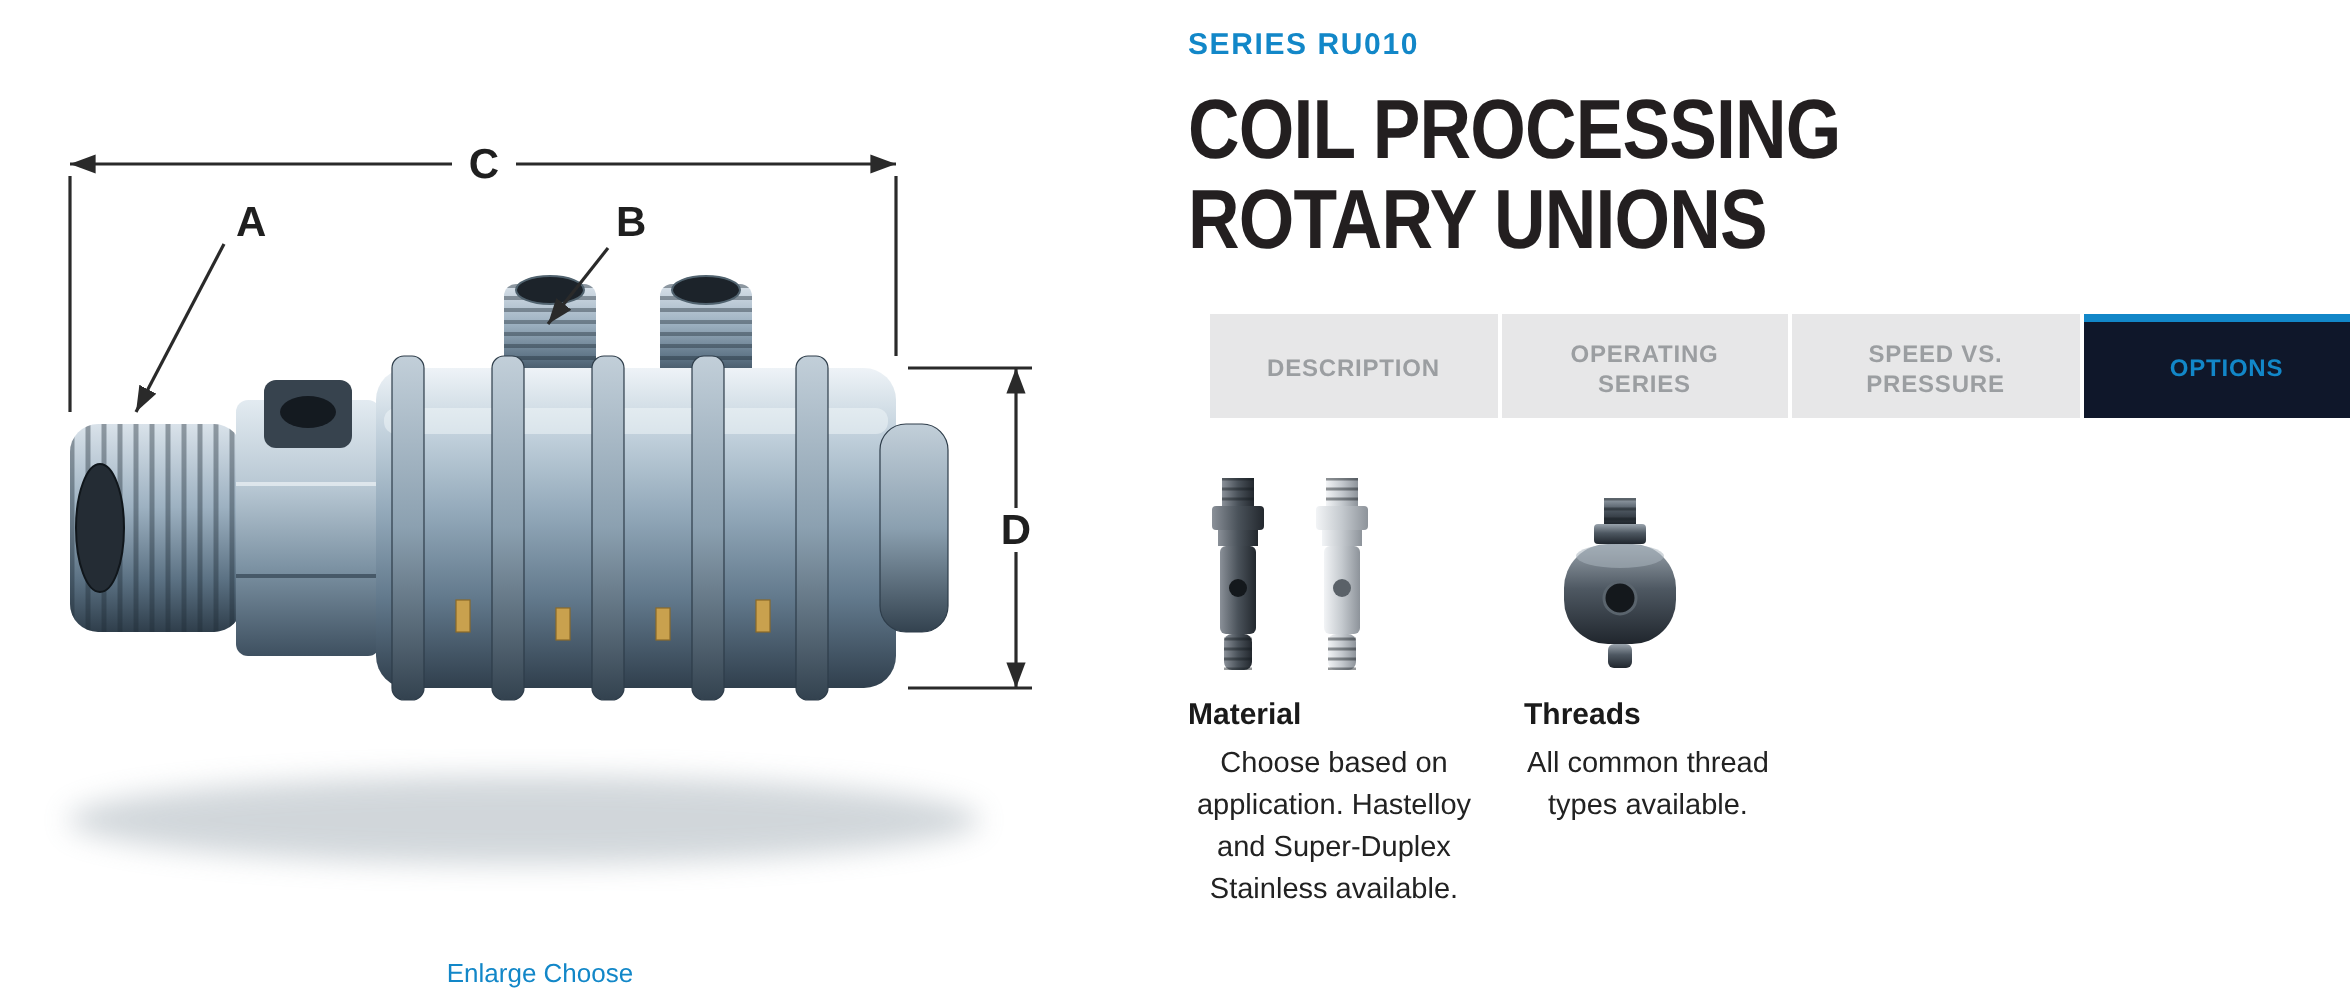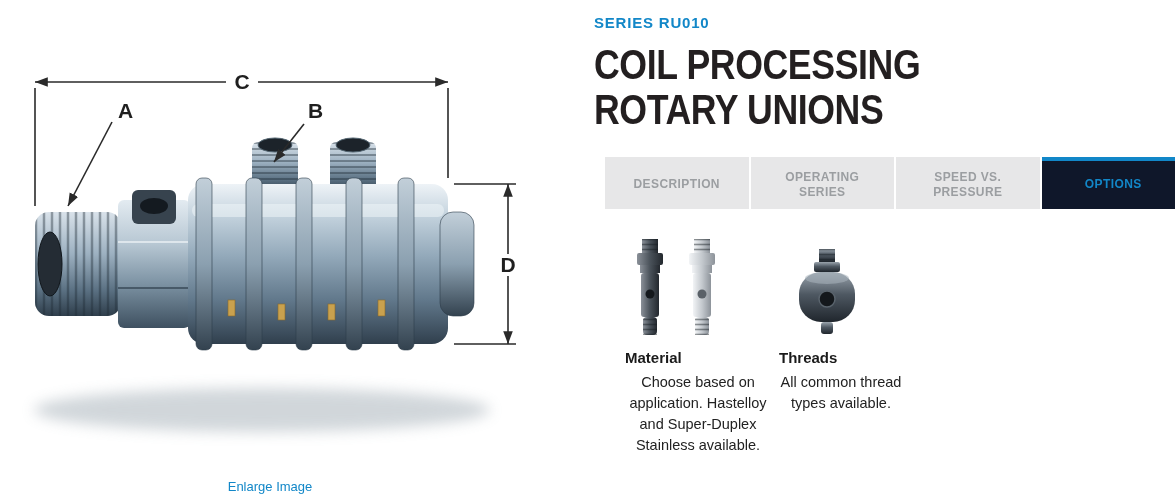--- a/index.html
+++ b/index.html
@@ -21,21 +21,21 @@
           color:#231f20; transform:scaleX(.85); transform-origin:0 0; margin-bottom:24px; }
 
   .tabbar{ display:flex; width:580px; height:52px;margin-left:11px; }
   .tab{ flex:1; display:flex; align-items:center; justify-content:center; text-align:center;
         background:#e7e7e8; border-top:4px solid #e7e7e8; color:#9b9ea1;
         font-size:12px; font-weight:700; letter-spacing:.4px; line-height:1.25;
         padding:4px 10px; cursor:pointer; }
   .tab + .tab{ margin-left:2px; }
   .tab.active{ background:#0f172a; border-top-color:var(--accent); color:var(--accent); }
 
-  .options-row{ display:flex; gap:8px; padding-top:22px;margin-left:31px; }
+  .options-row{ display:flex; gap:22px; padding-top:22px; }
   .option-col{ width:146px; }
   .option-col.narrow{ width:124px; }
   .thumb{ height:108px; display:flex; align-items:flex-end; gap:8px; }
   .option-heading{ font-size:15px; font-weight:700; margin:10px 0 6px; color:#1a1a1a; }
   .option-text{ font-size:14.5px; line-height:1.45; color:#222;text-align:center; }
 </style>
 </head>
 <body>
 
 <div class="page">
@@ -144,21 +144,21 @@
 
       <g stroke="#2a2a2a" stroke-width="1.6">
         <line x1="454" y1="170" x2="516" y2="170"></line>
         <line x1="454" y1="330" x2="516" y2="330"></line>
         <line x1="508" y1="170" x2="508" y2="240" marker-start="url(#aL)"></line>
         <line x1="508" y1="262" x2="508" y2="330" marker-end="url(#aR)"></line>
       </g>
       <text x="508" y="258" text-anchor="middle" font-size="21" font-weight="700" fill="#1f1f1f">D</text>
     </svg>
 
-    <a class="enlarge-link">Enlarge Image</a>
+    <a class="enlarge-link">Enlarge Choose</a>
   </div>
 
   <div class="content">
     <div class="series">SERIES RU010</div>
     <h1 class="title">COIL PROCESSING ROTARY UNIONS</h1>
 
     <div class="tabbar">
       <div class="tab">DESCRIPTION</div>
       <div class="tab">OPERATING SERIES</div>
       <div class="tab">SPEED VS. PRESSURE</div>

